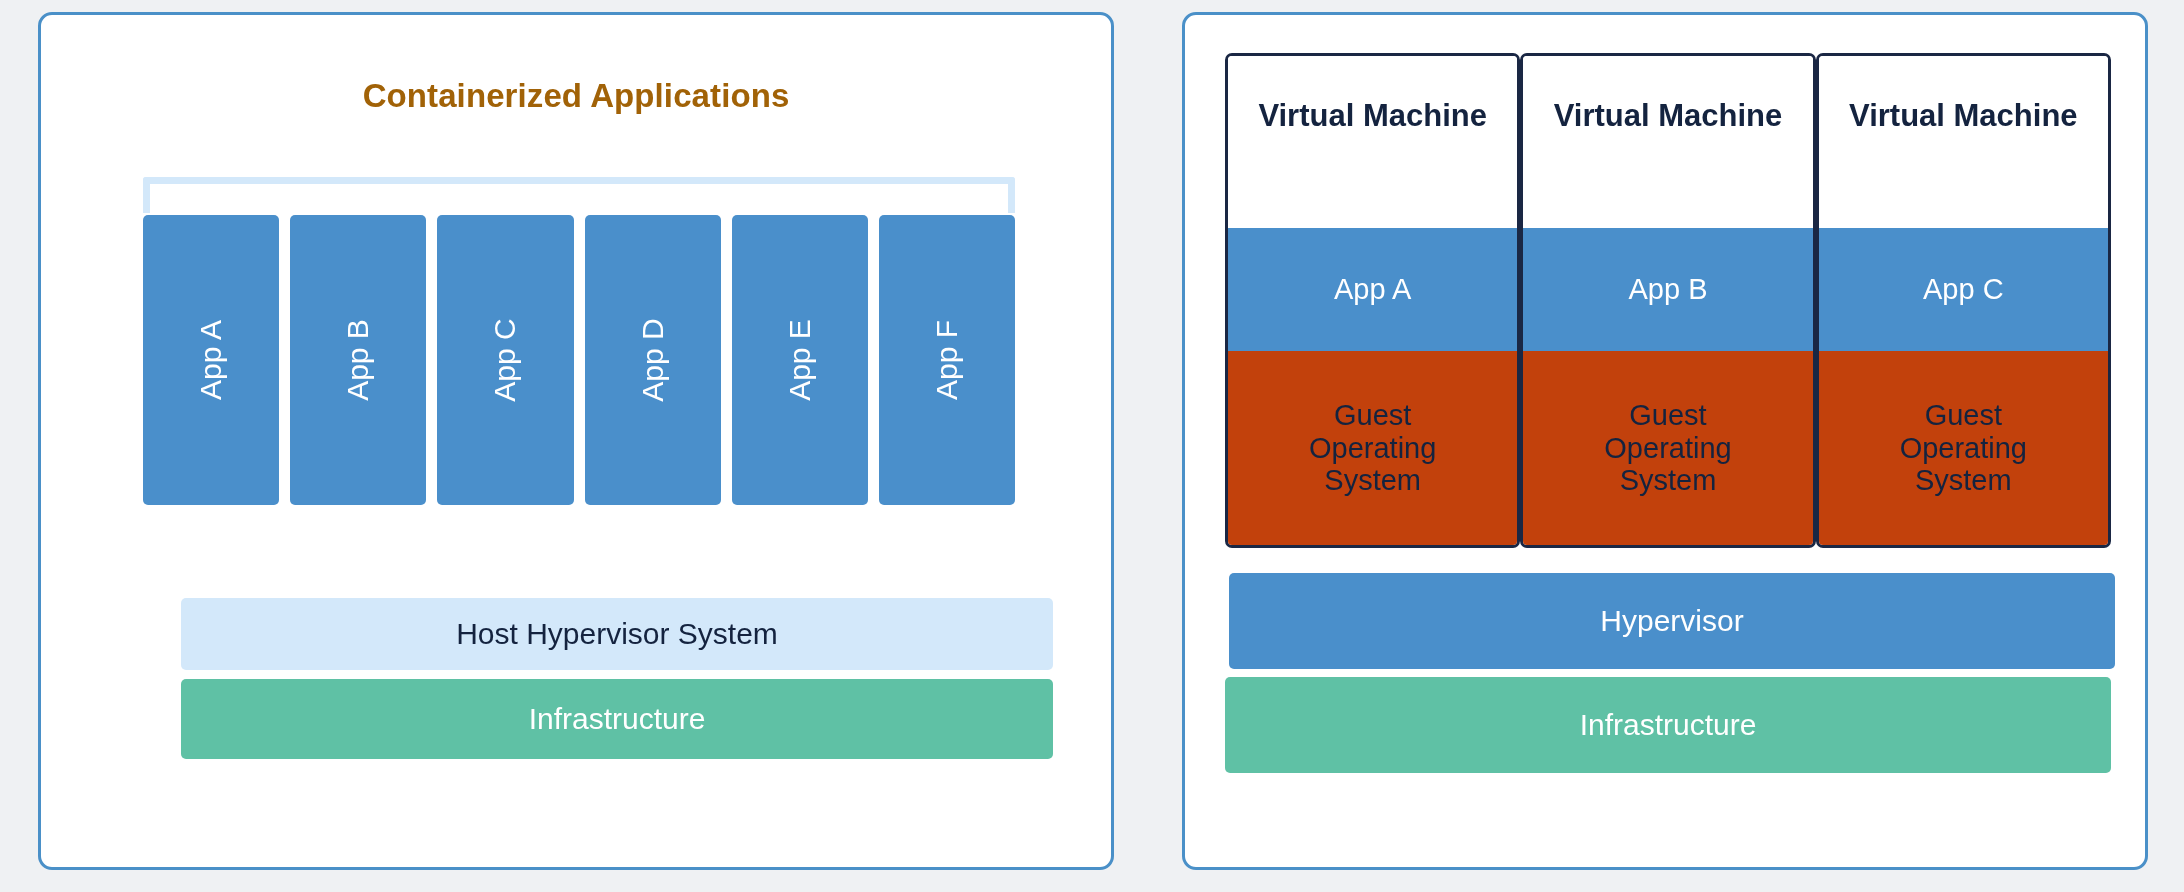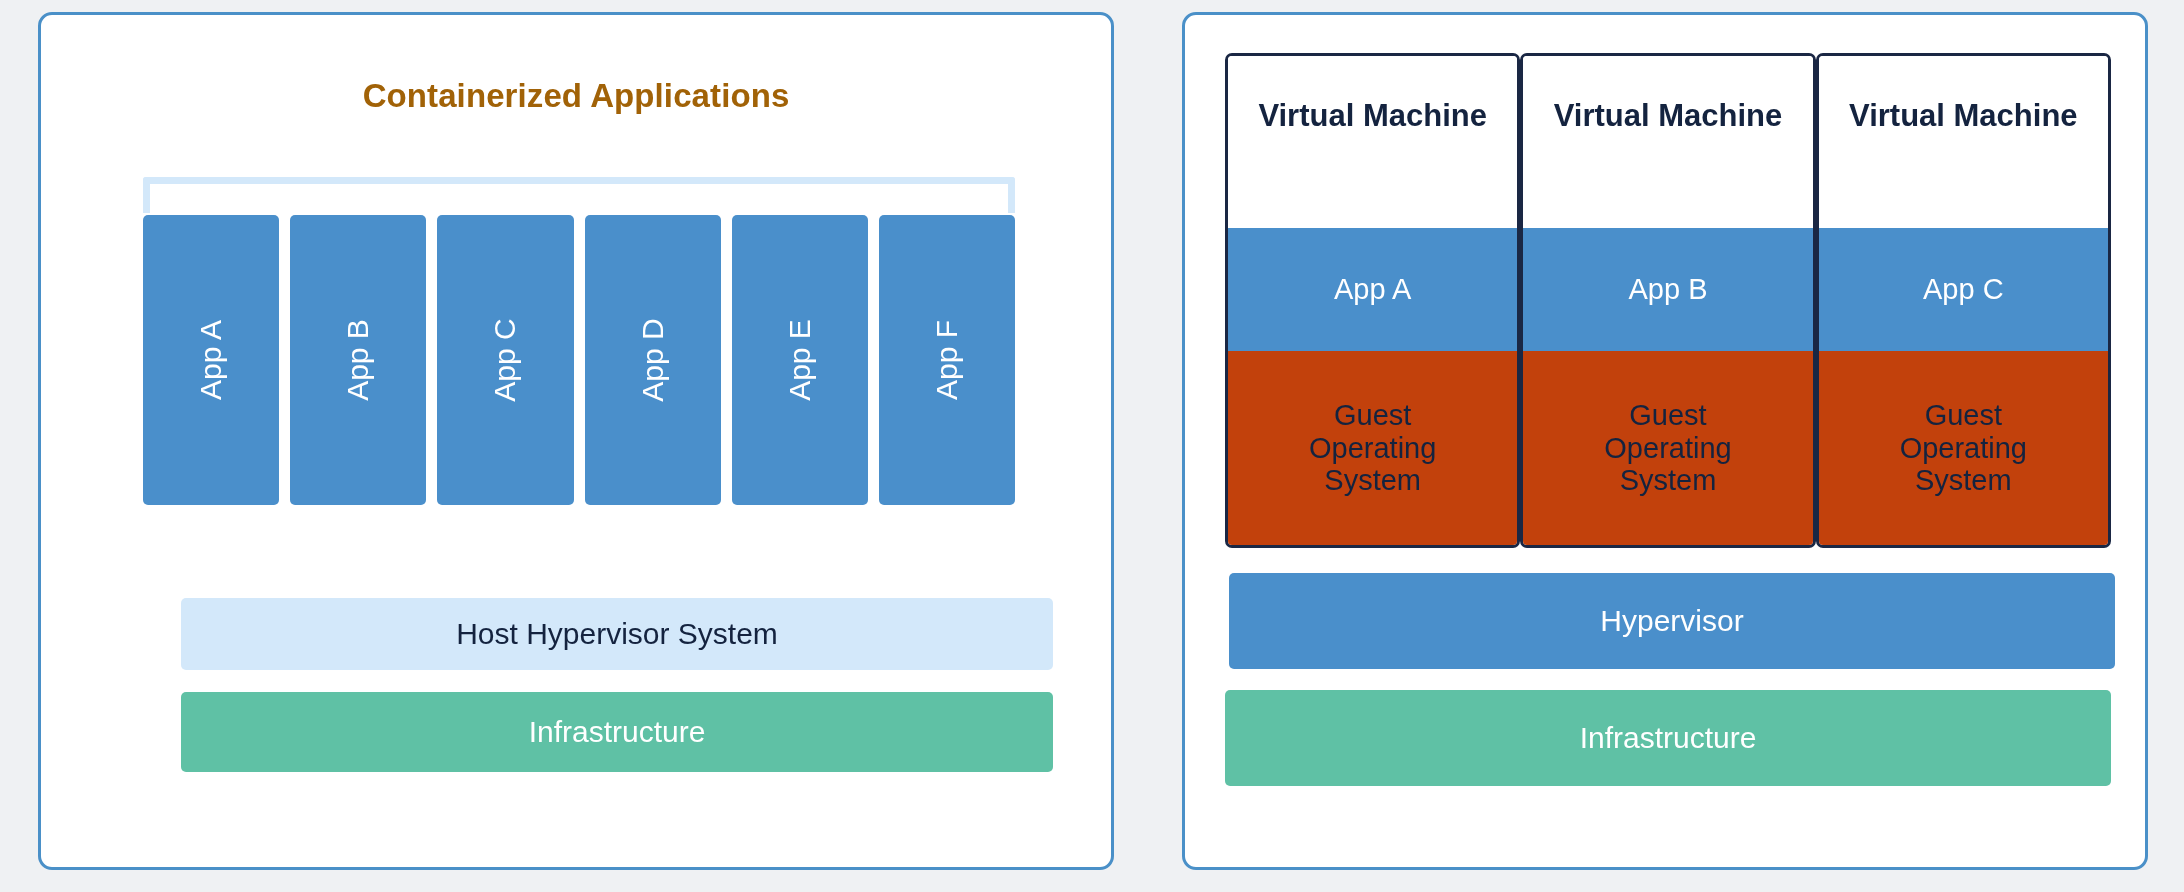--- a/index.html
+++ b/index.html
@@ -80,21 +80,21 @@
   .bar {
     position: absolute;
     border-radius: 5px;
     display: flex;
     align-items: center;
     justify-content: center;
     font-size: 30px;
   }
   .bar-blue  { background: #4a8fcb; color: #ffffff; }
   .bar-light { background: #d3e8fa; color: #14233f; }
-  .bar-green { background: #5fc1a5; color: #ffffff; margin-top: 13px; }
+  .bar-green { background: #5fc1a5; color: #ffffff; }
 
   #bar-docker  { left: 140px; top: 502px; width: 872px; height: 72px; }
   #bar-host-os { left: 140px; top: 583px; width: 872px; height: 72px; }
   #bar-infra-l { left: 140px; top: 664px; width: 872px; height: 80px; }
 
   
   #vm-row {
     position: absolute;
     left: 40px;
     top: 38px;

